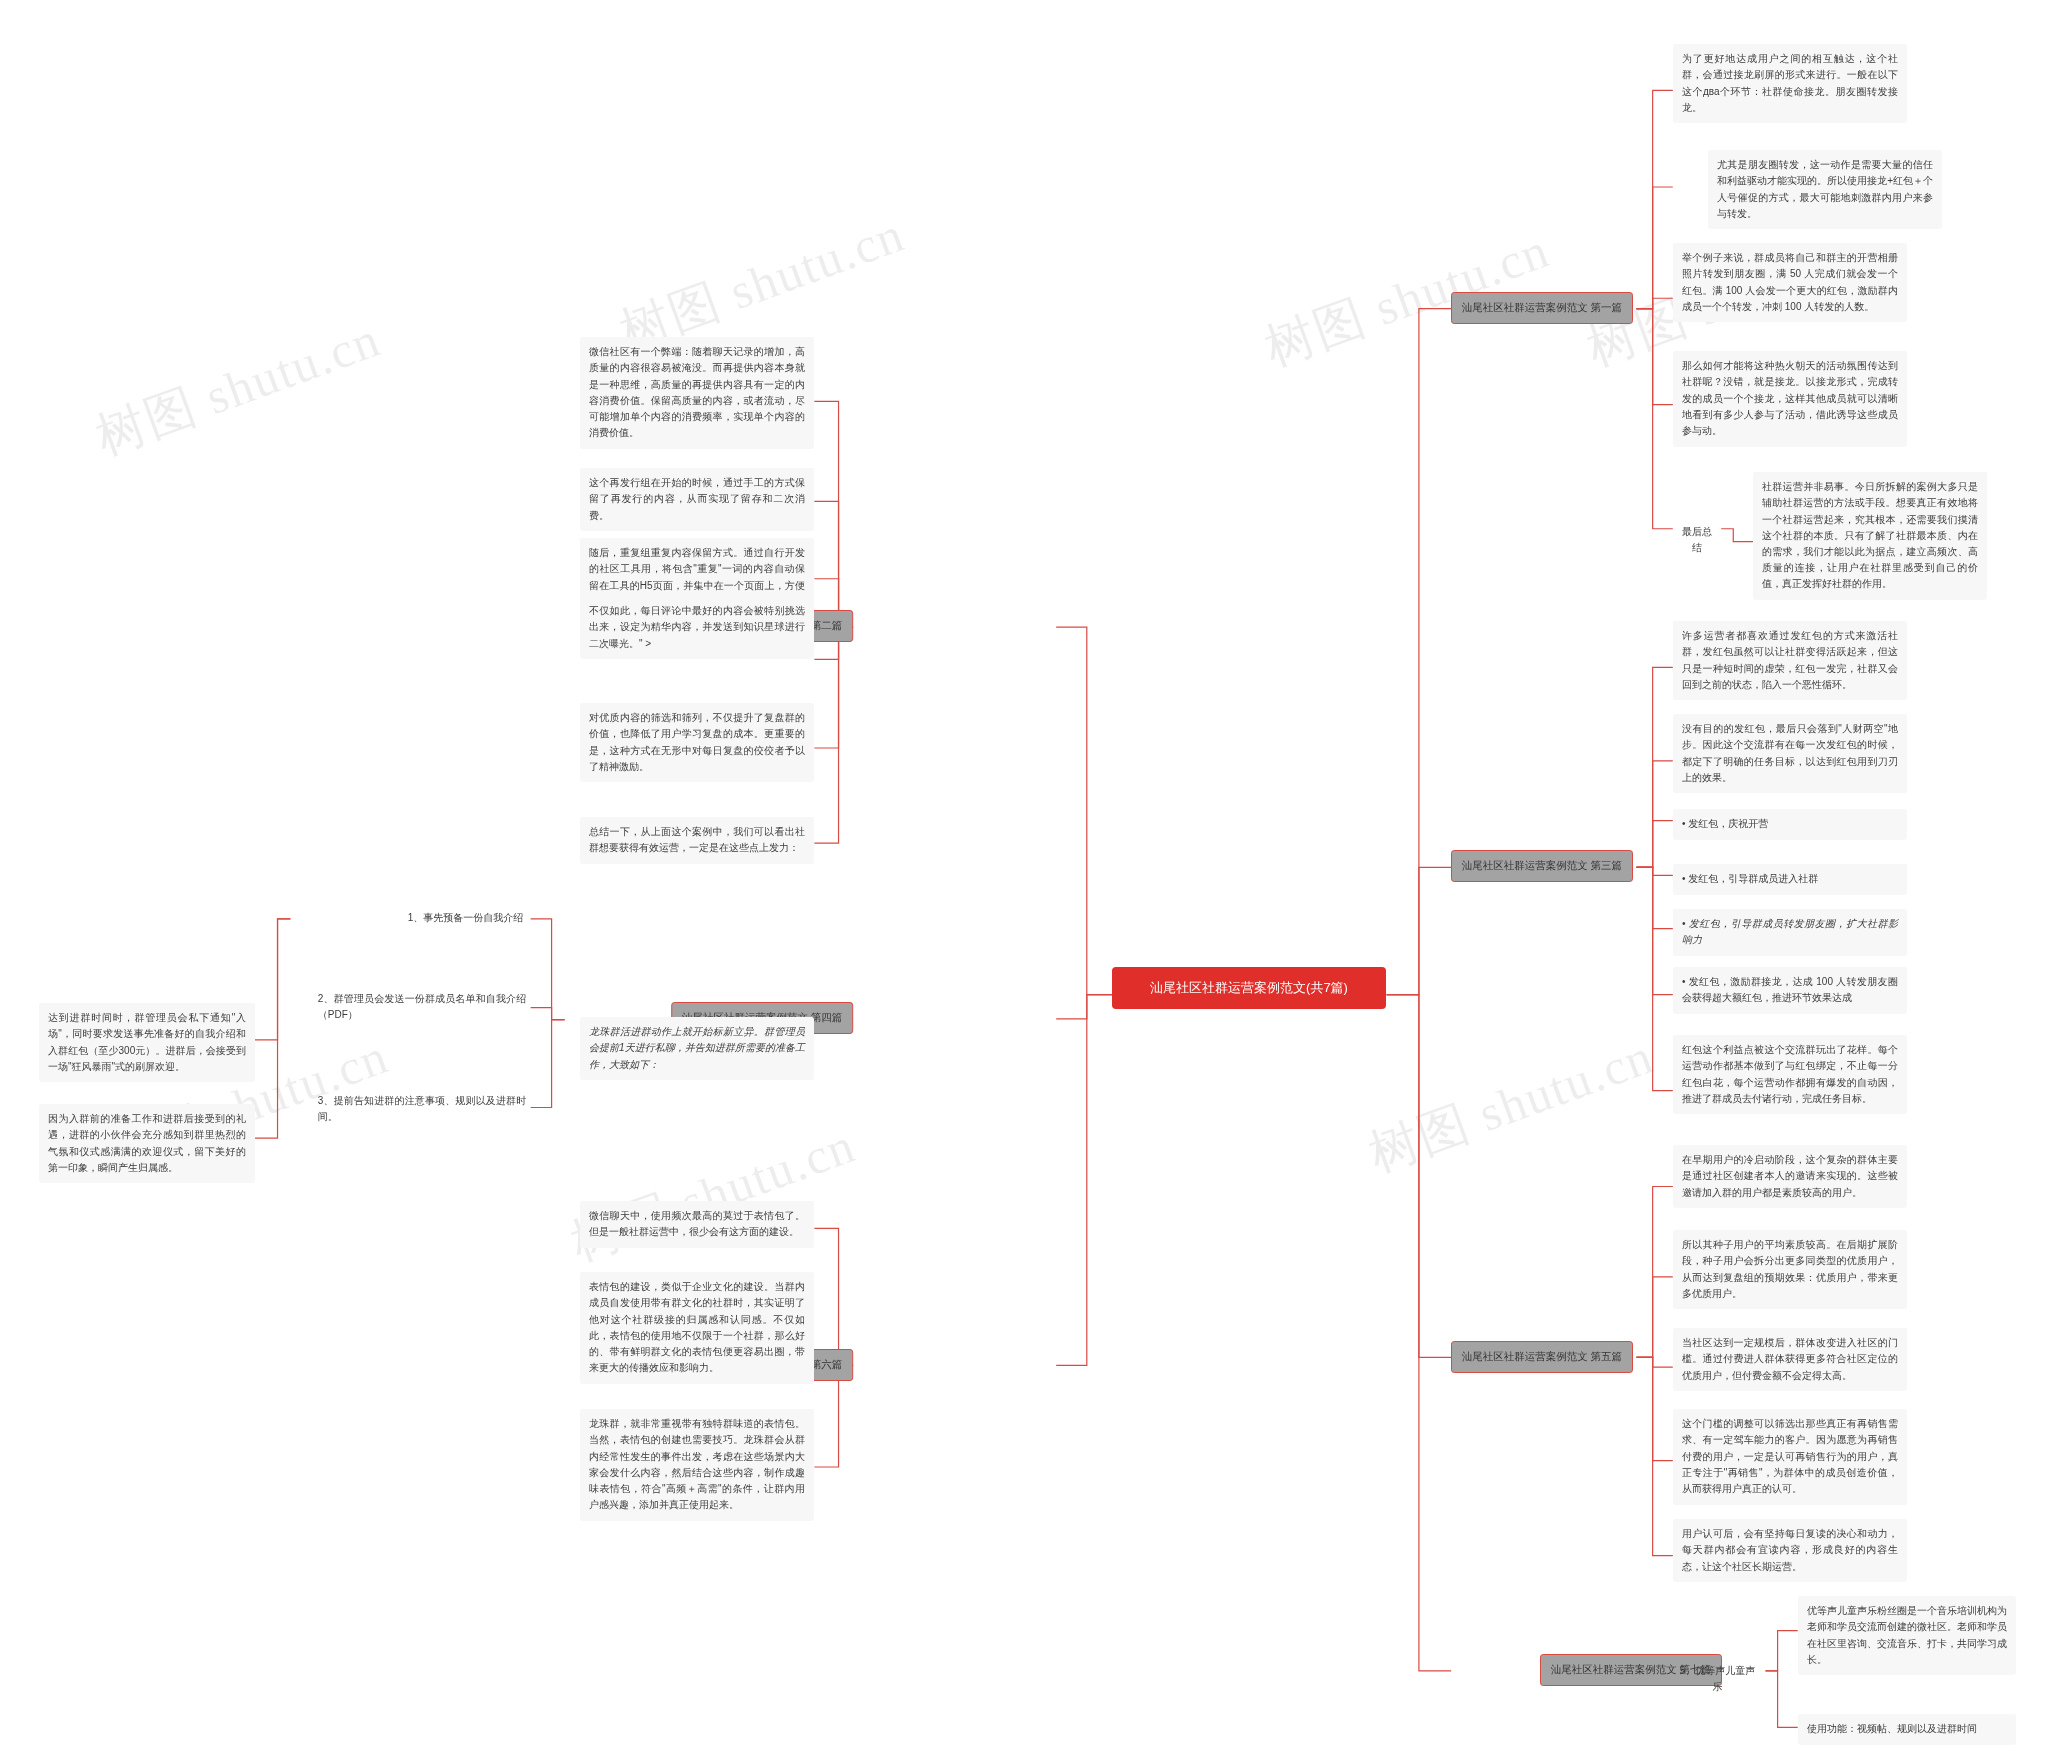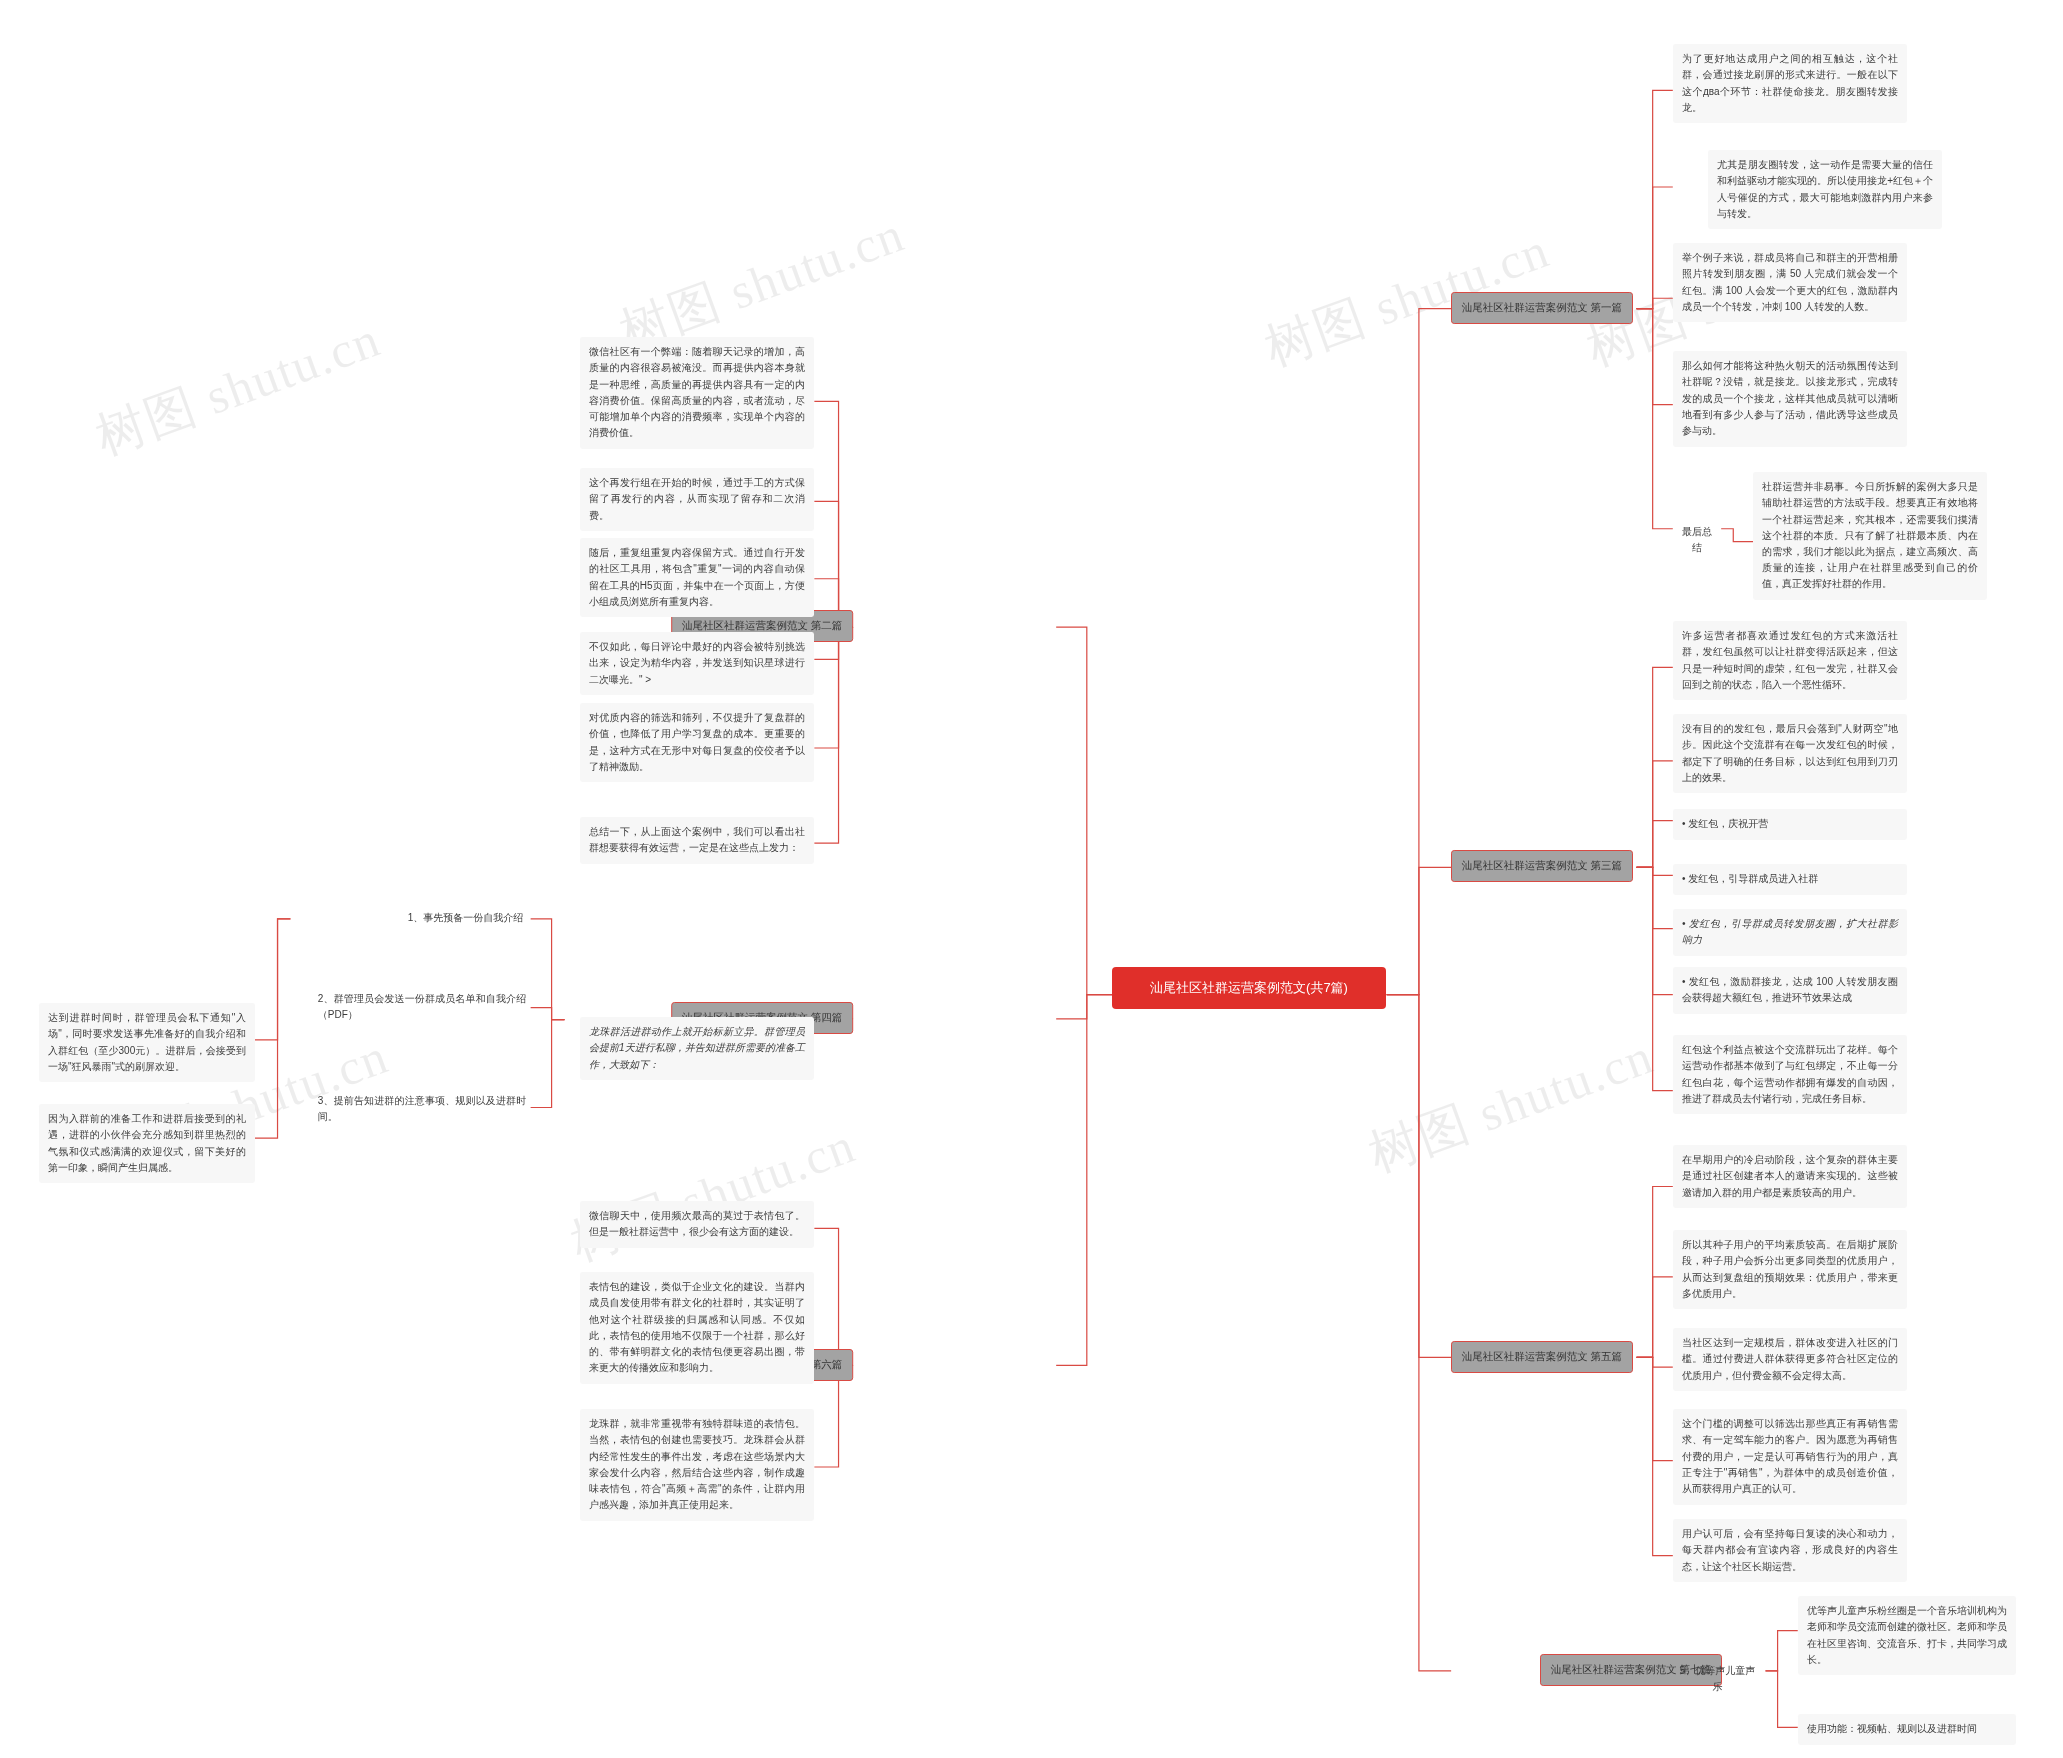--- a/index.html
+++ b/index.html
@@ -183,21 +183,21 @@
 <div class="node leaf" style="left:1673px; top:1409px; width:234px;">这个门槛的调整可以筛选出那些真正有再销售需求、有一定驾车能力的客户。因为愿意为再销售付费的用户，一定是认可再销售行为的用户，真正专注于"再销售"，为群体中的成员创造价值，从而获得用户真正的认可。</div>
 <div class="node leaf" style="left:1673px; top:1519px; width:234px;">用户认可后，会有坚持每日复读的决心和动力，每天群内都会有宜读内容，形成良好的内容生态，让这个社区长期运营。</div>
 
 <div class="node plain" style="left:1673px; top:1657px; width:89px; text-align:center;">5、优等声儿童声乐</div>
 <div class="node leaf" style="left:1798px; top:1596px; width:218px;">优等声儿童声乐粉丝圈是一个音乐培训机构为老师和学员交流而创建的微社区。老师和学员在社区里咨询、交流音乐、打卡，共同学习成长。</div>
 <div class="node leaf" style="left:1798px; top:1714px; width:218px;">使用功能：视频帖、规则以及进群时间</div>
 
 <div class="node leaf" style="left:814px; top:337px; width:234px; transform:translateX(-100%);">微信社区有一个弊端：随着聊天记录的增加，高质量的内容很容易被淹没。而再提供内容本身就是一种思维，高质量的再提供内容具有一定的内容消费价值。保留高质量的内容，或者流动，尽可能增加单个内容的消费频率，实现单个内容的消费价值。</div>
 <div class="node leaf" style="left:814px; top:468px; width:234px; transform:translateX(-100%);">这个再发行组在开始的时候，通过手工的方式保留了再发行的内容，从而实现了留存和二次消费。</div>
 <div class="node leaf" style="left:814px; top:538px; width:234px; transform:translateX(-100%);">随后，重复组重复内容保留方式。通过自行开发的社区工具用，将包含"重复"一词的内容自动保留在工具的H5页面，并集中在一个页面上，方便小组成员浏览所有重复内容。</div>
-<div class="node leaf" style="left:814px; top:632px; width:234px; transform:translateX(-100%);">不仅如此，每日评论中最好的内容会被特别挑选出来，设定为精华内容，并发送到知识星球进行二次曝光。" &gt;</div>
+<div class="node leaf" style="left:814px; top:596px; width:234px; transform:translateX(-100%);">不仅如此，每日评论中最好的内容会被特别挑选出来，设定为精华内容，并发送到知识星球进行二次曝光。" &gt;</div>
 <div class="node leaf" style="left:814px; top:703px; width:234px; transform:translateX(-100%);">对优质内容的筛选和筛列，不仅提升了复盘群的价值，也降低了用户学习复盘的成本。更重要的是，这种方式在无形中对每日复盘的佼佼者予以了精神激励。</div>
 <div class="node leaf" style="left:814px; top:817px; width:234px; transform:translateX(-100%);">总结一下，从上面这个案例中，我们可以看出社群想要获得有效运营，一定是在这些点上发力：</div>
 
 <div class="node leaf" style="left:814px; top:1017px; width:234px; transform:translateX(-100%);font-style:italic;">龙珠群活进群动作上就开始标新立异。群管理员会提前1天进行私聊，并告知进群所需要的准备工作，大致如下：</div>
 <div class="node plain" style="left:403px; top:904px; width:129px;">1、事先预备一份自我介绍</div>
 <div class="node plain" style="left:313px; top:985px; width:218px;">2、群管理员会发送一份群成员名单和自我介绍（PDF）</div>
 <div class="node plain" style="left:313px; top:1087px; width:218px;">3、提前告知进群的注意事项、规则以及进群时间。</div>
 <div class="node leaf" style="left:39px; top:1003px; width:216px;">达到进群时间时，群管理员会私下通知"入场"，同时要求发送事先准备好的自我介绍和入群红包（至少300元）。进群后，会接受到一场"狂风暴雨"式的刷屏欢迎。</div>
 <div class="node leaf" style="left:39px; top:1104px; width:216px;">因为入群前的准备工作和进群后接受到的礼遇，进群的小伙伴会充分感知到群里热烈的气氛和仪式感满满的欢迎仪式，留下美好的第一印象，瞬间产生归属感。</div>
 

